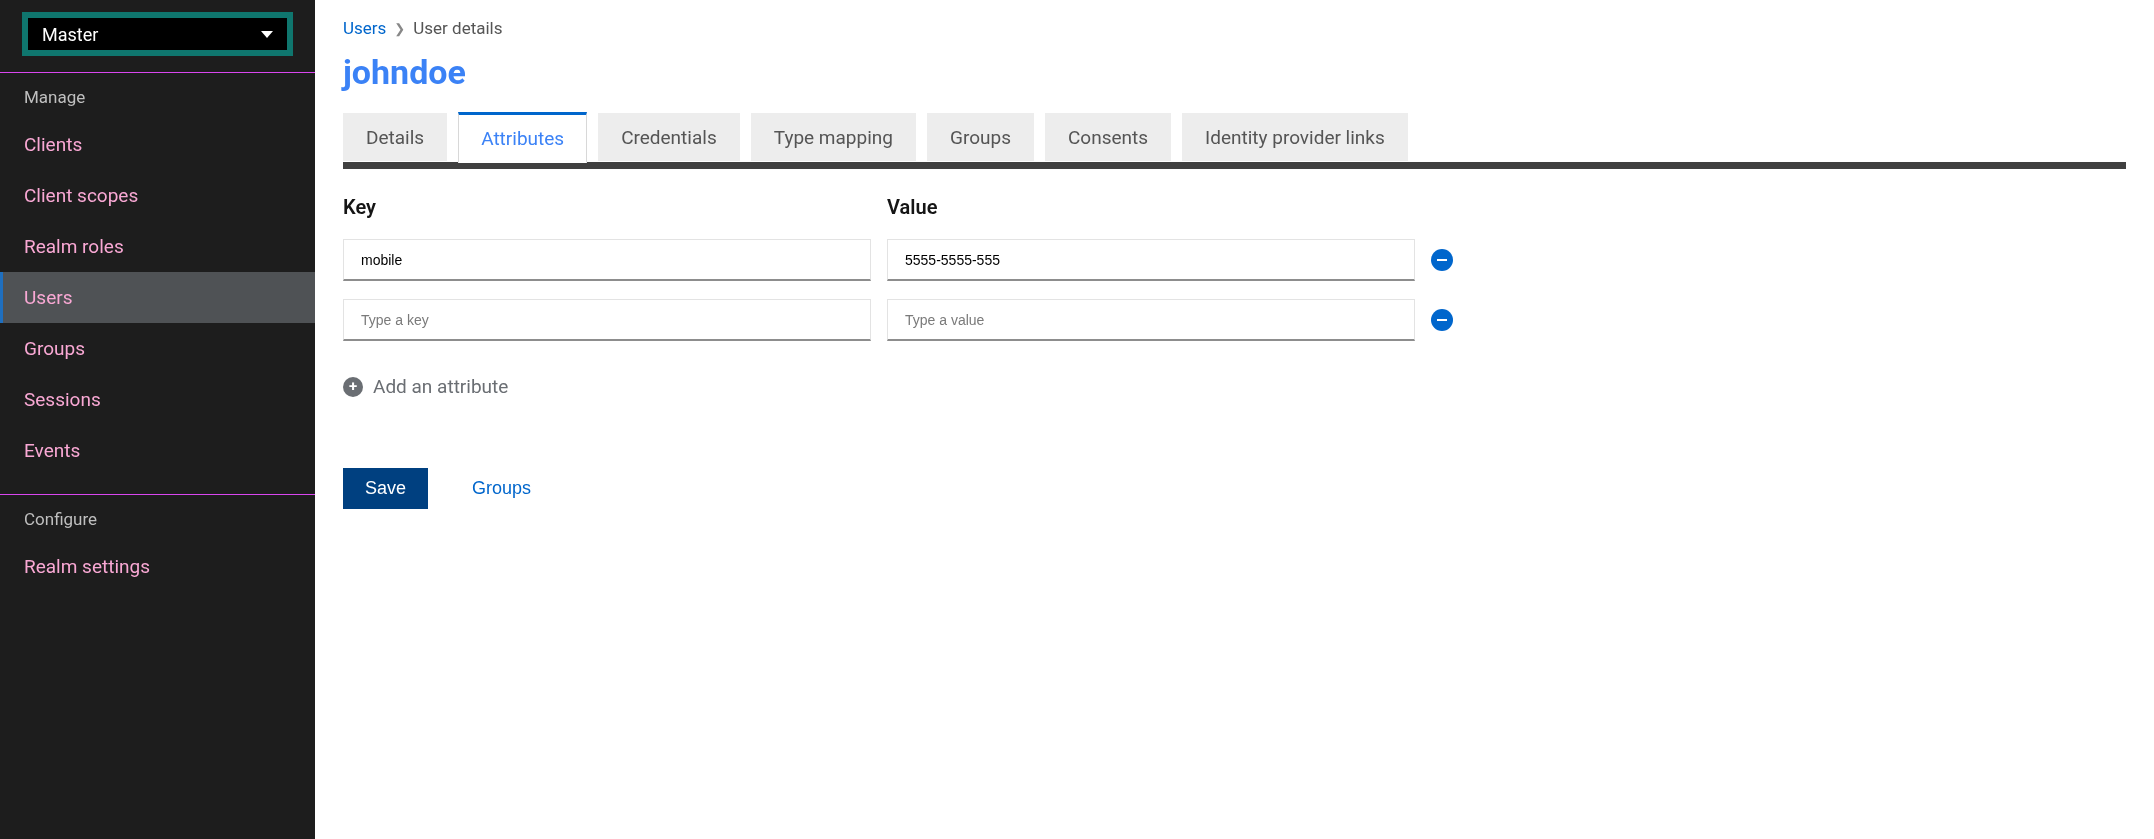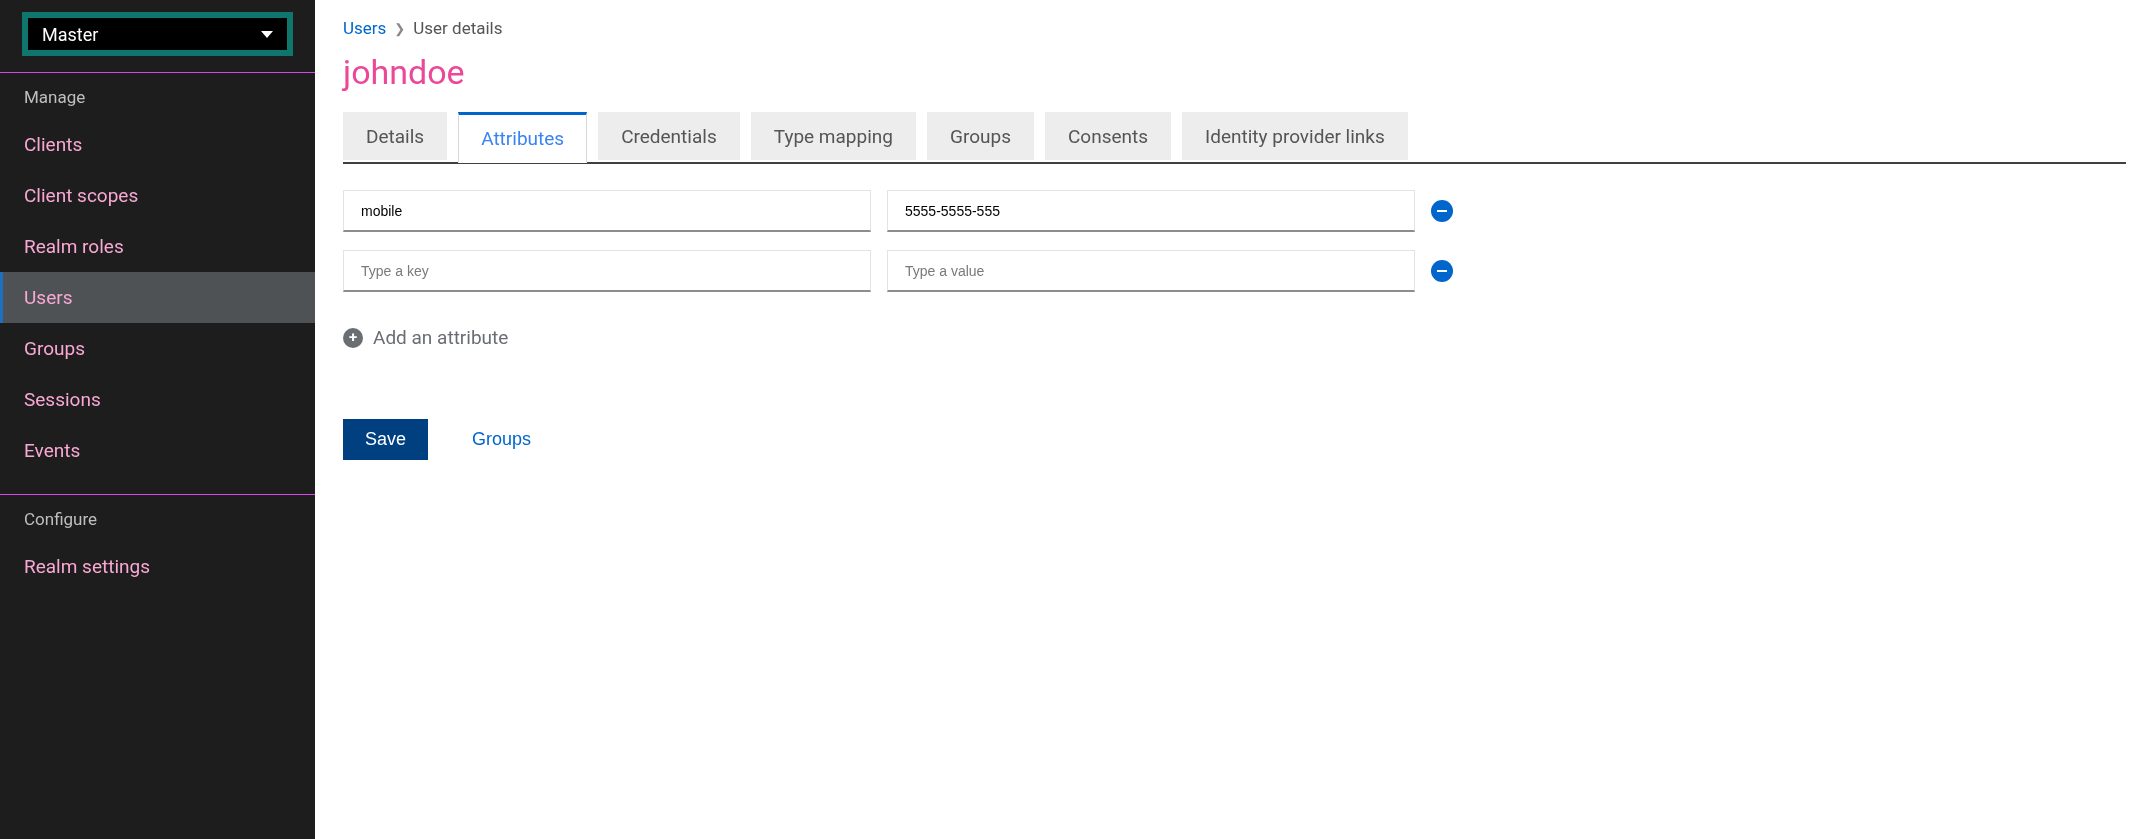--- a/index.html
+++ b/index.html
@@ -73,32 +73,32 @@
       font-size: 17px;
       color: #555;
       display: flex;
       align-items: center;
       gap: 8px;
     }
     .breadcrumb a { color: #0066cc; text-decoration: none; }
     .breadcrumb .chevron { color: #888; font-size: 13px; }
     .page-title {
       font-size: 34px;
-      font-weight: 400;
+      font-weight: 700;
       margin-top: 14px;
       margin-bottom: 20px;
-      color: #ec4899;
+      color: #3b82f6;
     }
 
     
     .tabs-bar {
-      border-bottom: 2px solid #404040;
+      border-bottom: 7px solid #404040;
       display: flex;
       gap: 11px;
-      align-items: flex-start;
+      align-items: center;
     }
     .tab {
       background: #ededed;
       color: #555;
       padding: 12px 22px;
       font-size: 19px;
       cursor: pointer;
       border: 1px solid #ededed;
       border-bottom: none;
     }
@@ -232,20 +232,25 @@
       <div class="tab active"><span>Attributes</span></div>
       <div class="tab"><span>Credentials</span></div>
       <div class="tab"><span>Type mapping</span></div>
       <div class="tab"><span>Groups</span></div>
       <div class="tab"><span>Consents</span></div>
       <div class="tab"><span>Identity provider links</span></div>
     </div>
   </div>
 
   <div class="attr-area">
+    <div class="attr-columns-header">
+      <div>Key</div>
+      <div>Value</div>
+      <div></div>
+    </div>
 
     <div class="attr-row">
       <input class="attr-input" value="mobile" style="">
       <input class="attr-input" value="5555-5555-555" style="">
       <div class="remove-btn">
         <span class="bar"></span>
       </div>
     </div>
 
     <div class="attr-row">

